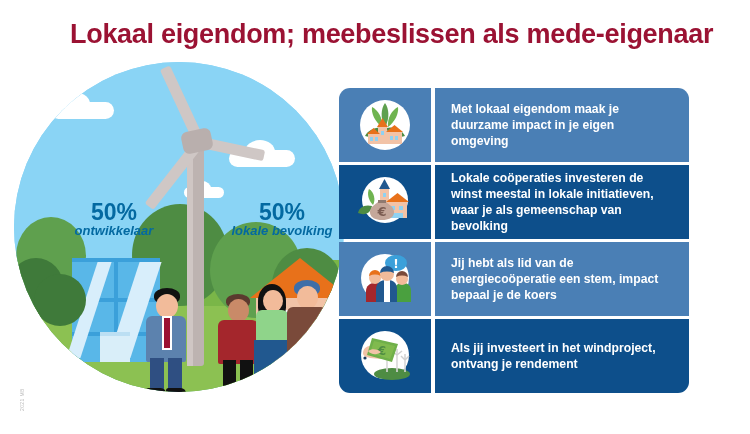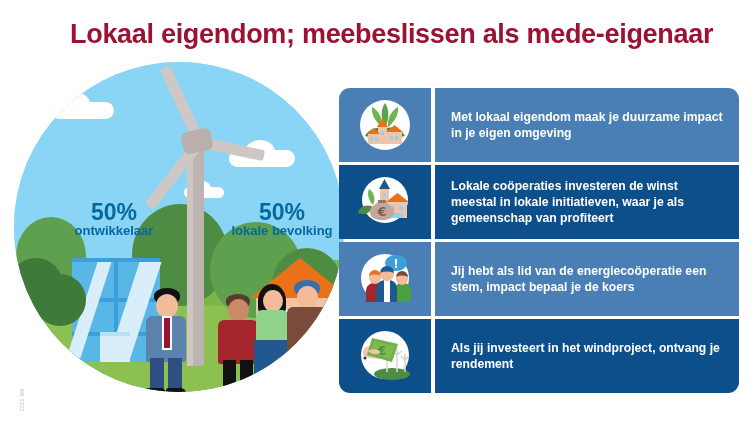--- a/index.html
+++ b/index.html
@@ -117,33 +117,33 @@
   #p4 .head{left:15px;top:6px;width:21px;height:23px;background:#f2bb9a;}
   #p4 .torso{left:5px;top:27px;width:40px;height:48px;background:#7a4a3a;}
   #p4 .lg{left:10px;top:71px;width:14px;height:38px;background:#3a3a3a;}
   #p4 .lg2{left:28px;top:71px;width:14px;height:38px;background:#3a3a3a;}
   #p4 .s1{left:6px;top:106px;width:20px;height:9px;}
   #p4 .s2{left:27px;top:106px;width:20px;height:9px;}
 
   
   .stat{position:absolute;text-align:center;color:#0369a1;}
   .stat .num{font-size:23px;font-weight:bold;line-height:1.05;}
-  .stat .lbl{font-size:13px;font-weight:bold;line-height:1.15;}
+  .stat .lbl{font-size:13px;font-weight:bold;line-height:1.15;font-style:italic;}
   #stat-left{left:36px;top:138px;width:128px;}
   #stat-right{left:194px;top:138px;width:148px;}
 
   
   .credit{
     position:absolute;left:-8px;top:378px;width:60px;
     font-size:5px;color:#bbbbbb;letter-spacing:.4px;
     transform:rotate(-90deg);transform-origin:center;
   }
 
   
-  .panels{position:absolute;left:339px;top:88px;width:400px;border-radius:16px;}
+  .panels{position:absolute;left:339px;top:88px;width:350px;border-radius:16px;}
   .panel{display:flex;height:74px;margin-bottom:3px;}
   .panel .icon-cell{
     width:92px;flex:0 0 92px;display:flex;align-items:center;justify-content:center;
   }
   .panel .text-cell{
     flex:1;display:flex;align-items:center;padding:0 14px 0 16px;margin-left:4px;
   }
   .panel .text-cell p{
     margin:0;color:#ffffff;font-size:12.2px;font-weight:bold;line-height:1.32;
   }
@@ -302,21 +302,21 @@
           <rect x="45" y="35" width="4" height="4" fill="#8fd2f2"></rect>
           <rect x="37" y="42" width="12" height="5" fill="#8fd2f2"></rect>
           <path d="M18 35 C10 33 5 37 4 42 C11 45 17 42 18 35 Z" fill="#4e8c43"></path>
           <path d="M19 34 C14 29 13 22 15 18 C20 21 22 29 19 34 Z" fill="#6fb450"></path>
           <path d="M24 31 h8 l5 4 c5 4 5 14 -9 14 c-14 0 -14 -10 -9 -14 Z" fill="#c4a79a"></path>
           <rect x="24" y="29" width="8" height="3" fill="#8f7a70"></rect>
           <text x="28" y="45" font-family="DejaVu Sans, sans-serif" font-size="13" font-weight="bold" fill="#7a5c52" text-anchor="middle">€</text>
         </svg>
       </div>
       <div class="text-cell">
-        <p>Lokale coöperaties investeren de winst meestal in lokale initiatieven, waar je als gemeenschap van profiteert</p>
+        <p>Lokale coöperaties investeren de winst meestal in lokale initiatieven, waar je als gemeenschap van bevolking</p>
       </div>
     </div>
 
     <div class="panel p-light">
       <div class="icon-cell">
         <svg class="ico" viewBox="0 0 62 62">
           <circle cx="31" cy="30" r="24" fill="#ffffff"></circle>
           <ellipse cx="42" cy="15" rx="11" ry="8" fill="#3ba0da"></ellipse>
           <polygon points="36,21 33,27 40,22" fill="#3ba0da"></polygon>
           <text x="42" y="20" font-family="DejaVu Sans, sans-serif" font-size="12" font-weight="bold" fill="#ffffff" text-anchor="middle">!</text>

